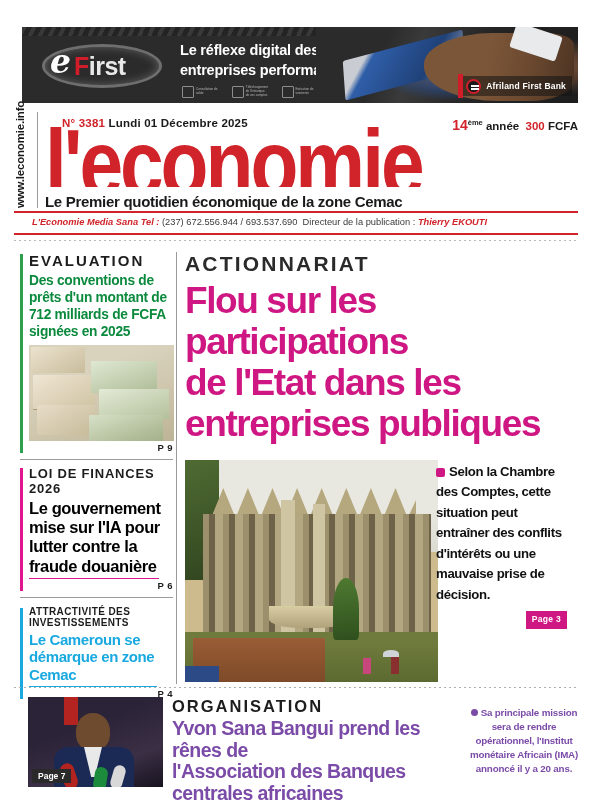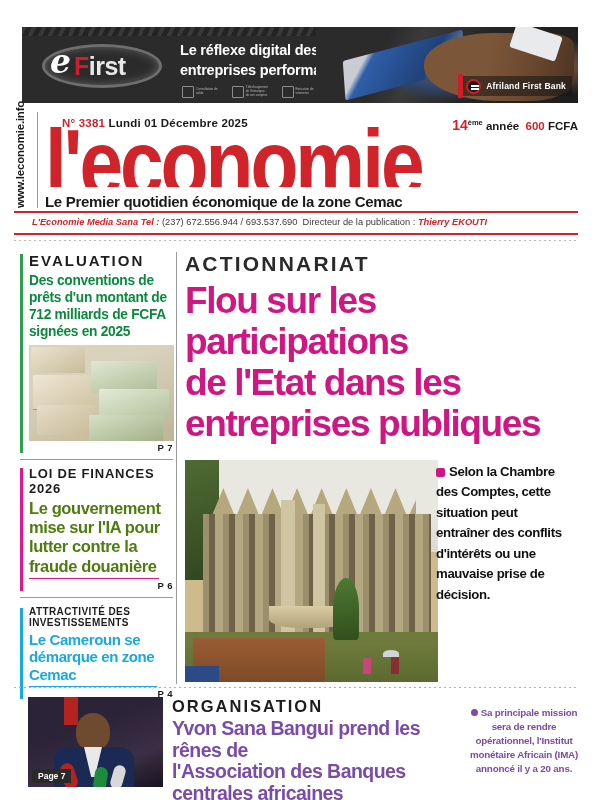--- a/index.html
+++ b/index.html
@@ -176,21 +176,21 @@
     text-align:right; font-size:9.5px; font-weight:bold; color:#1d1d1d;
     margin-top:1px; letter-spacing:.5px; font-family:"Liberation Sans", sans-serif;
   }
   .sep{ width:153px; height:1px; background:#9b9b9b; margin:6px 0 6px 0; }
 
   .blk2{ margin-top:2px; }
   .blk2 .bar{ background:#e0168f; }
   .blk2 .kicker{ font-size:13px; letter-spacing:.8px; }
   .blk2 .hl{
     margin-top:3px; font-size:16.5px; font-weight:bold; line-height:1.16;
-    color:#4d7c0f; letter-spacing:-.4px;
+    color:#000000; letter-spacing:-.4px;
     font-family:"Liberation Sans", sans-serif;
   }
   .ulined{ border-bottom:1.3px solid #e0168f; width:130px; margin-top:2px; }
 
   .blk3{ margin-top:8px; }
   .blk3 .bar{ background:#19a9e0; }
   .blk3 .kicker{ font-size:10px; letter-spacing:.4px; }
   .blk3 .hl{
     margin-top:3px; font-size:15px; font-weight:bold; line-height:1.18;
     color:#19a9e0; letter-spacing:-.4px;
@@ -352,21 +352,21 @@
 
   <div class="issue-line">
     <span class="num">N°</span>
     <span class="num">3381</span>
     <span>Lundi 01 Décembre 2025</span>
   </div>
 
   <div class="year-line">
     <span class="big">14</span><sup>ème</sup>
     <span>année</span>
-    &nbsp;<span class="price"><b>600</b> <span>FCFA</span></span>
+    &nbsp;<span class="price"><b>300</b> <span>FCFA</span></span>
   </div>
 
   <div class="logo-wrap">
     <div class="logo-text">l'economie</div>
   </div>
 
   <div class="tagline">Le Premier quotidien économique de la zone Cemac</div>
   <div class="rule-red"></div>
 
   <div class="contact-line">
@@ -385,21 +385,21 @@
       <div class="kicker">EVALUATION</div>
       <div class="hl">Des conventions de prêts d'un montant de 712 milliards de FCFA signées en 2025</div>
       <div class="photo-money">
         <div class="note" style="left:4px;top:30px;width:62px;height:34px;background:linear-gradient(150deg,#efe6d4,#cfc3a2);box-shadow:0 1px 0 #a99b79;"></div>
         <div class="note" style="left:8px;top:60px;width:58px;height:30px;background:linear-gradient(150deg,#e7ddc8,#c6ba98);"></div>
         <div class="note" style="left:62px;top:16px;width:66px;height:32px;background:linear-gradient(160deg,#dfe8d2,#aebb96);"></div>
         <div class="note" style="left:70px;top:44px;width:70px;height:30px;background:linear-gradient(160deg,#e3ead6,#b3c09b);"></div>
         <div class="note" style="left:60px;top:70px;width:74px;height:26px;background:linear-gradient(160deg,#d7e0c7,#a3b088);"></div>
         <div class="note" style="left:2px;top:2px;width:54px;height:26px;background:linear-gradient(150deg,#ece3cf,#c8bc9b);"></div>
       </div>
-      <div class="pgref">P 7</div>
+      <div class="pgref">P 9</div>
     </div>
 
     <div class="sep"></div>
 
     <div class="blk blk2">
       <div class="bar"></div>
       <div class="kicker">LOI DE FINANCES 2026</div>
       <div class="hl">Le gouvernement mise sur l'IA pour lutter contre la fraude douanière</div>
       <div class="ulined"></div>
       <div class="pgref">P 6</div>
@@ -439,20 +439,23 @@
       <div style="position:absolute;left:8px;top:178px;width:132px;height:44px;background:linear-gradient(180deg,#9a5d35,#7e4a28);"></div>
       <div style="position:absolute;left:148px;top:118px;width:26px;height:62px;background:linear-gradient(175deg,#4e7a31,#2f4f1d);border-radius:50% 50% 10% 10%;"></div>
       <div style="position:absolute;left:0;top:206px;width:34px;height:16px;background:#2c4a86;"></div>
       <div style="position:absolute;left:178px;top:198px;width:8px;height:16px;background:#c7477c;"></div>
       <div style="position:absolute;left:206px;top:196px;width:8px;height:18px;background:#8a2f2f;"></div>
       <div style="position:absolute;left:198px;top:190px;width:16px;height:7px;background:#cfd4d8;border-radius:50% 50% 0 0;"></div>
     </div>
 
     <div class="side-quote">
       <span class="bullet-pink"></span><span>Selon la Chambre des Comptes, cette situation peut entraîner des conflits d'intérêts ou une mauvaise prise de décision.</span>
+      <div class="badge-row">
+        <span class="page-badge">Page 3</span>
+      </div>
     </div>
   </div>
 
   <div class="rule-dot2"></div>
 
   <div class="bottom-photo">
     <div class="flag"></div>
     <div class="man-head"></div>
     <div class="man-body"></div>
     <div class="shirt"></div>

